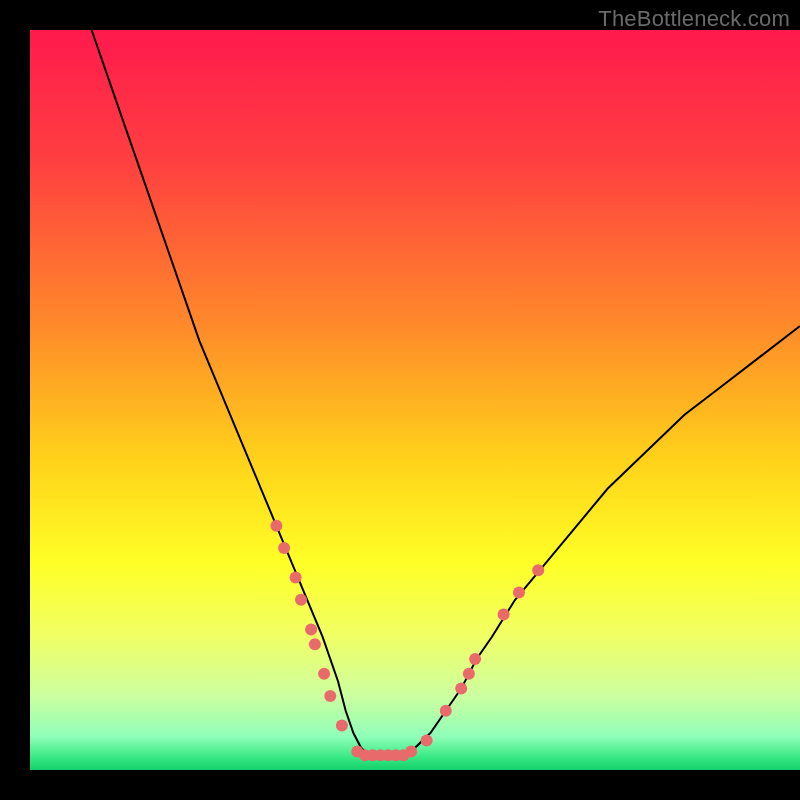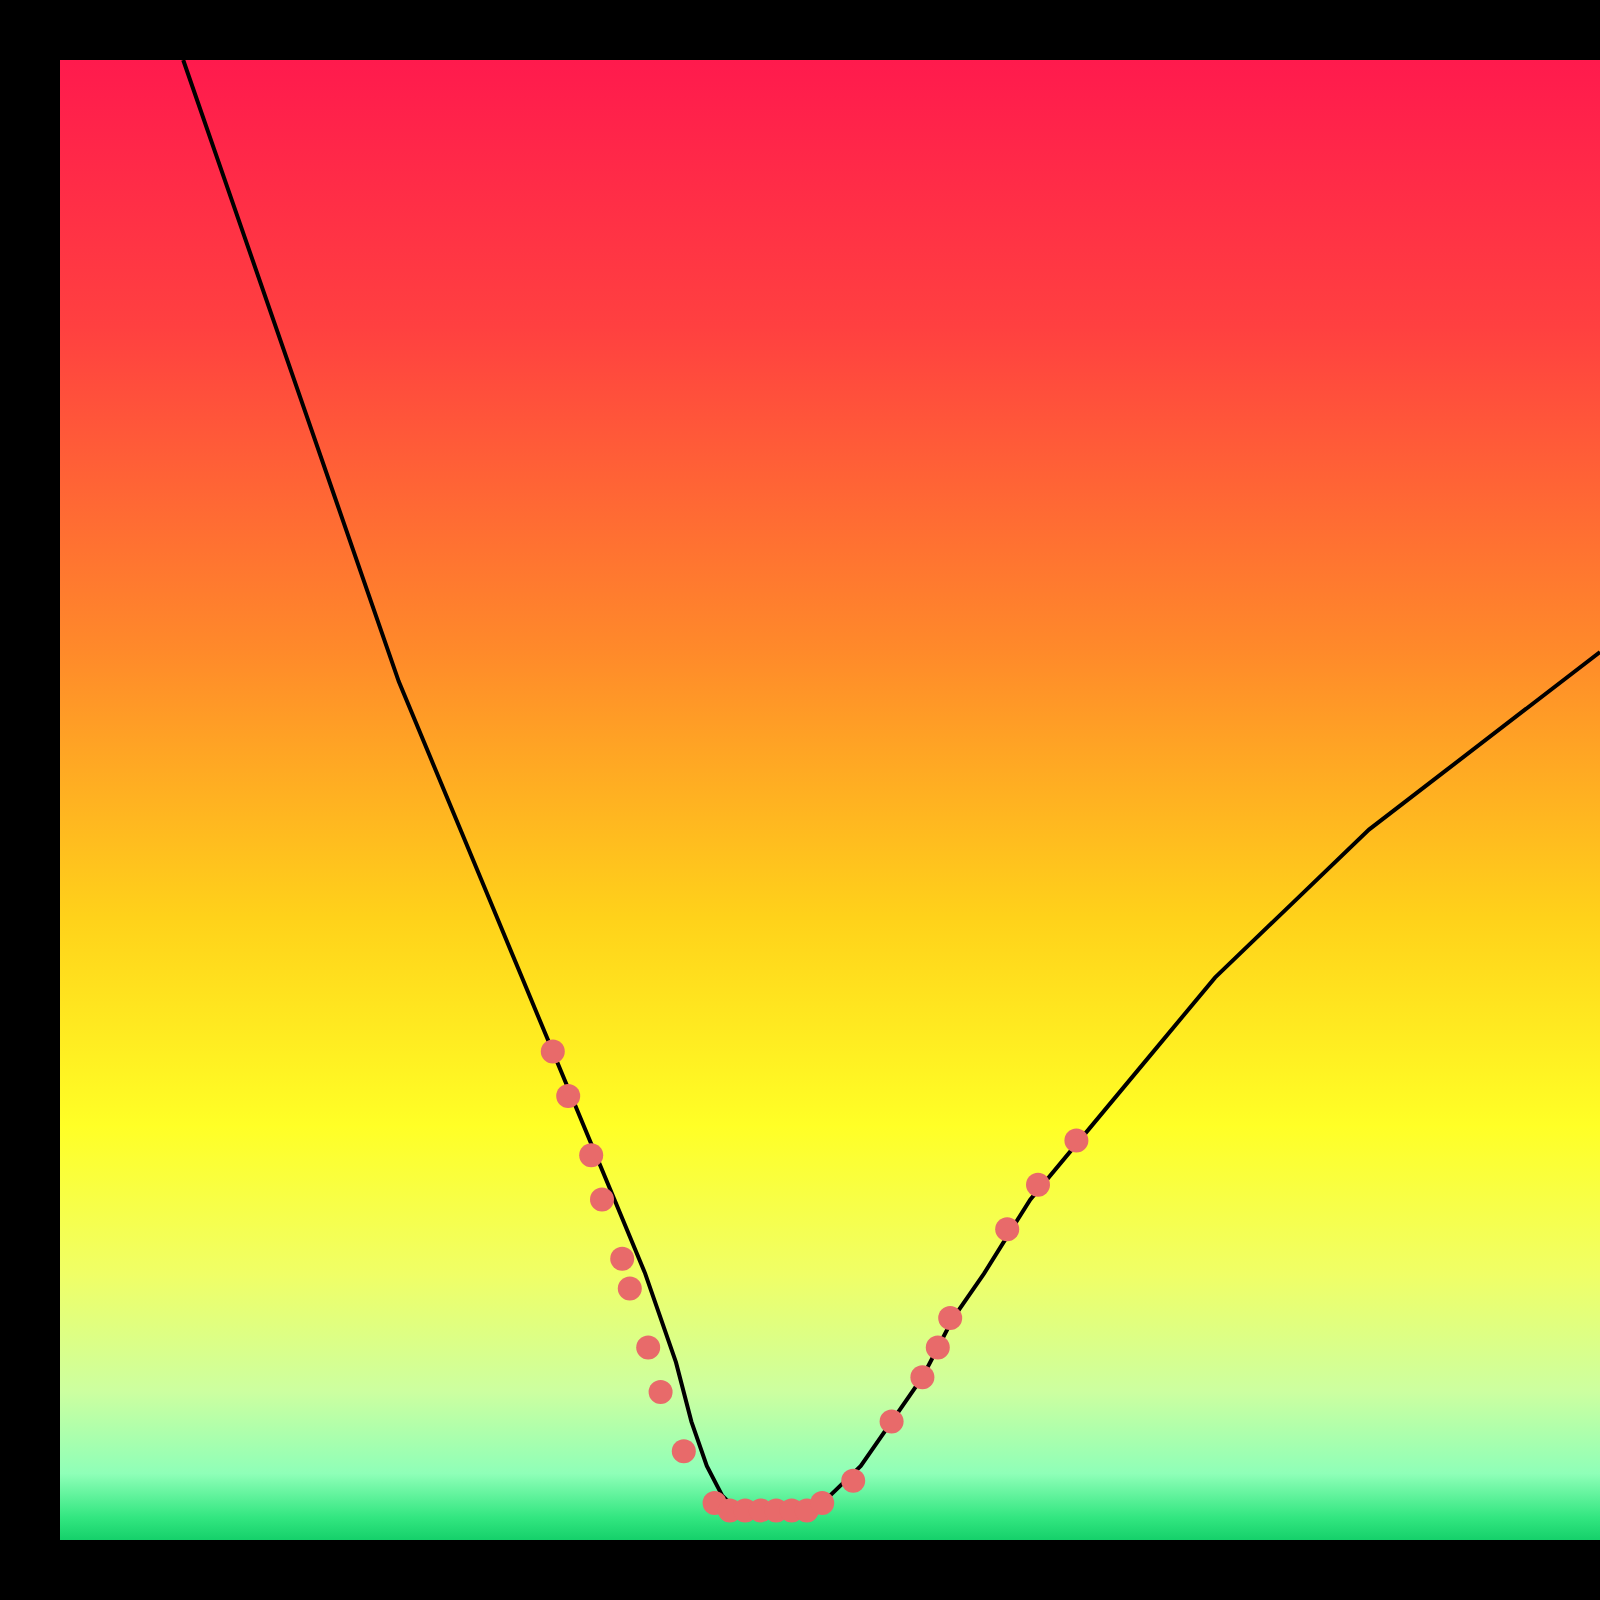--- a/index.html
+++ b/index.html
@@ -31,20 +31,21 @@
     position: absolute;
     left: 0;
     top: 0;
   }
 </style>
 </head>
 <body>
 
 <div class="chart-wrap">
 
+  <div class="watermark">TheBottleneck.com</div>
 
   <svg class="plot" width="800" height="800" viewBox="0 0 800 800">
     <defs>
       <linearGradient id="bg-grad" x1="0" y1="0" x2="0" y2="1">
           <stop offset="0%" stop-color="#ff1a4d"></stop>
           <stop offset="18%" stop-color="#ff4040"></stop>
           <stop offset="40%" stop-color="#ff8a2a"></stop>
           <stop offset="57.99999999999999%" stop-color="#ffd21a"></stop>
           <stop offset="72%" stop-color="#ffff26"></stop>
           <stop offset="82%" stop-color="#f0ff66"></stop>

